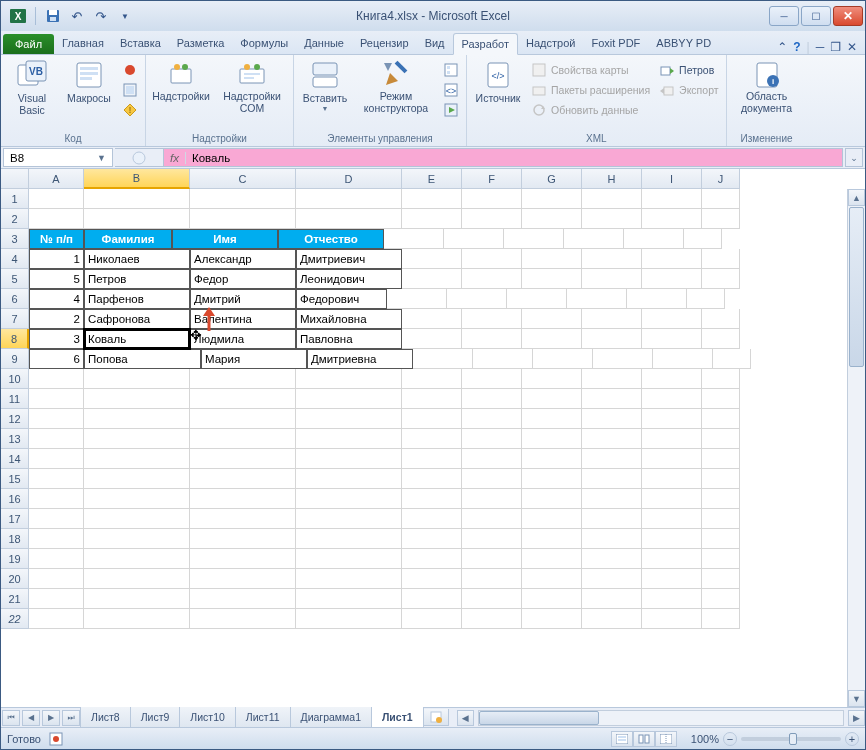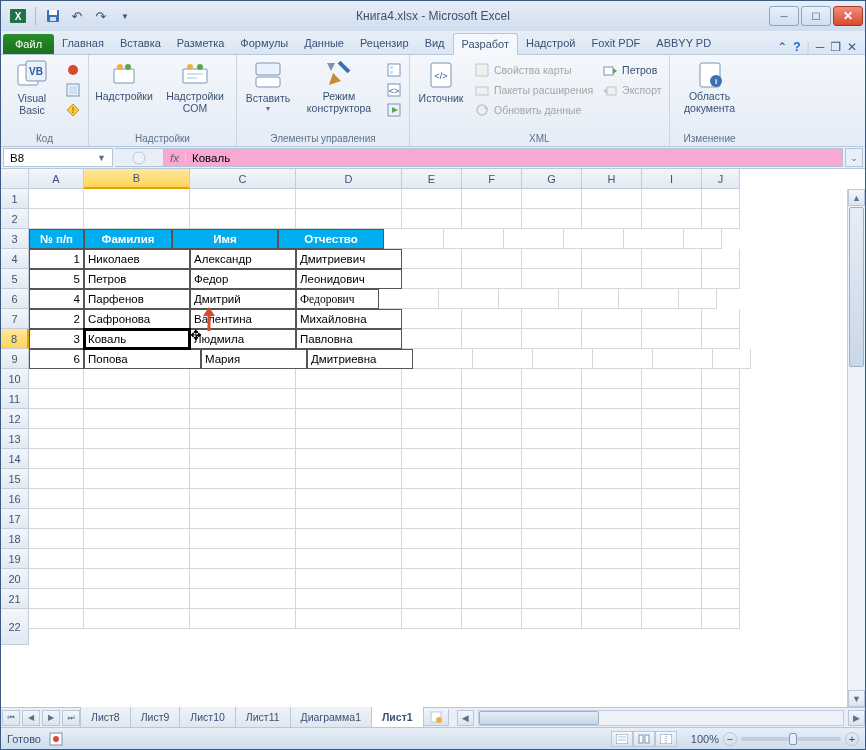--- a/index.html
+++ b/index.html
@@ -155,20 +155,31 @@
       <div class="group-body">
         <div class="big-btn">
           <div class="icon">
               <svg width="32" height="32" viewBox="0 0 32 32">
                 <rect x="2" y="6" width="20" height="20" rx="2" fill="#fff" stroke="#7a94b5"></rect>
                 <rect x="10" y="2" width="20" height="20" rx="2" fill="#eaf1fa" stroke="#7a94b5"></rect>
                 <text x="20" y="16" text-anchor="middle" font-size="10" fill="#2b5ea3" font-weight="bold">VB</text>
               </svg>
             </div>
           <span>Visual Basic</span>
+        </div>
+        <div class="big-btn">
+          <div class="icon">
+              <svg width="32" height="32" viewBox="0 0 32 32">
+                <rect x="4" y="4" width="24" height="24" rx="2" fill="#fff" stroke="#7a94b5"></rect>
+                <rect x="7" y="8" width="18" height="3" fill="#cfe0f4"></rect>
+                <rect x="7" y="13" width="18" height="3" fill="#cfe0f4"></rect>
+                <rect x="7" y="18" width="12" height="3" fill="#cfe0f4"></rect>
+              </svg>
+            </div>
+          <span>Макросы</span>
         </div>
         <div class="small-row" style="margin-top:4px">
           <div class="small-btn">
               <span class="small-icon">
                 <svg width="14" height="14">
                   <circle cx="7" cy="7" r="5" fill="#d9492e"></circle>
                 </svg>
               </span>
             </div>
           <div class="small-btn">
@@ -398,21 +409,21 @@
         <div class="row-h" style="height: 20px;">12</div>
         <div class="row-h" style="height: 20px;">13</div>
         <div class="row-h" style="height: 20px;">14</div>
         <div class="row-h" style="height: 20px;">15</div>
         <div class="row-h" style="height: 20px;">16</div>
         <div class="row-h" style="height: 20px;">17</div>
         <div class="row-h" style="height: 20px;">18</div>
         <div class="row-h" style="height: 20px;">19</div>
         <div class="row-h" style="height: 20px;">20</div>
         <div class="row-h" style="height: 20px;">21</div>
-        <div class="row-h" style="height: 36px;">22</div>
+        <div class="row-h" style="height: 20px; font-style: italic;">22</div>
       </div>
     <div class="cells" id="cells">
         <div class="row">
           <div class="cell" style="width: 55px;"></div>
           <div class="cell" style="width: 106px;"></div>
           <div class="cell" style="width: 106px;"></div>
           <div class="cell" style="width: 106px;"></div>
           <div class="cell" style="width: 60px;"></div>
           <div class="cell" style="width: 60px;"></div>
           <div class="cell" style="width: 60px;"></div>
@@ -465,21 +476,21 @@
           <div class="cell" style="width: 60px;"></div>
           <div class="cell" style="width: 60px;"></div>
           <div class="cell" style="width: 60px;"></div>
           <div class="cell" style="width: 60px;"></div>
           <div class="cell" style="width: 38px;"></div>
         </div>
         <div class="row">
           <div class="cell tbl-cell num" style="width: 55px;">4</div>
           <div class="cell tbl-cell" style="width: 106px;">Парфенов</div>
           <div class="cell tbl-cell" style="width: 106px; text-align: right;">Дмитрий</div>
-          <div class="cell tbl-cell" style="width: 83px; font-family: Liberation Serif, serif;">Федорович</div>
+          <div class="cell tbl-cell" style="width: 91px;">Федорович</div>
           <div class="cell" style="width: 60px;"></div>
           <div class="cell" style="width: 60px;"></div>
           <div class="cell" style="width: 60px;"></div>
           <div class="cell" style="width: 60px;"></div>
           <div class="cell" style="width: 60px;"></div>
           <div class="cell" style="width: 38px;"></div>
         </div>
         <div class="row">
           <div class="cell tbl-cell num" style="width: 55px;">2</div>
           <div class="cell tbl-cell" style="width: 106px;">Сафронова</div>

